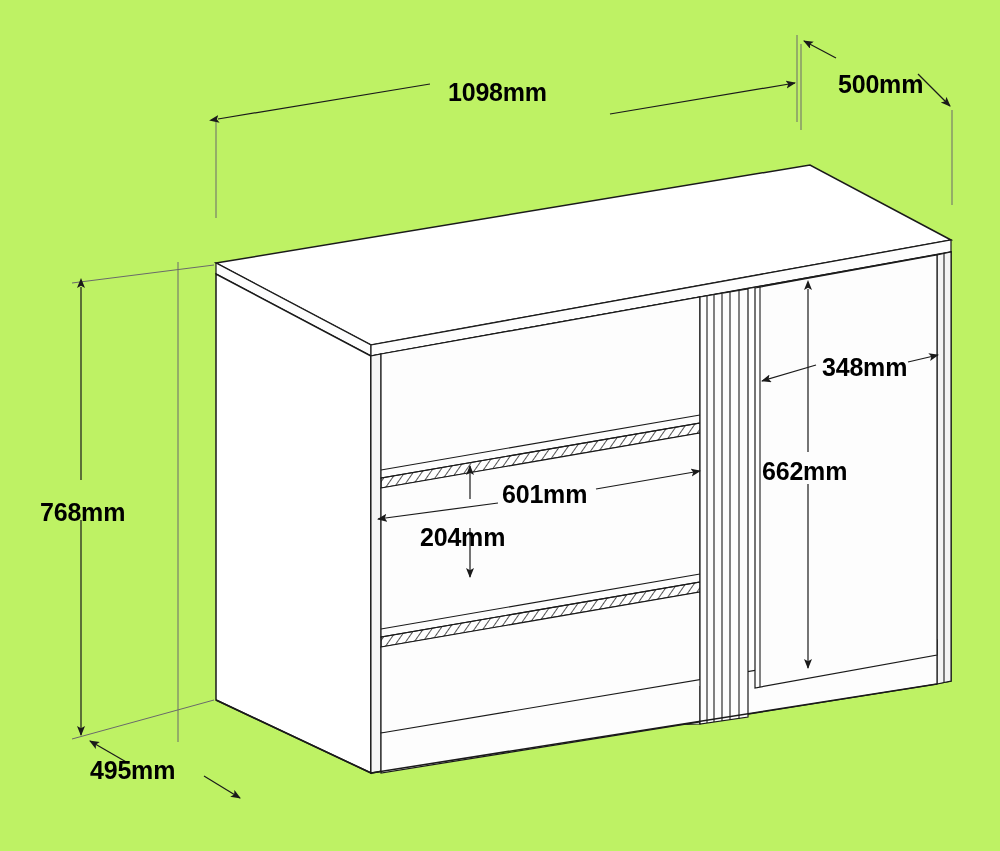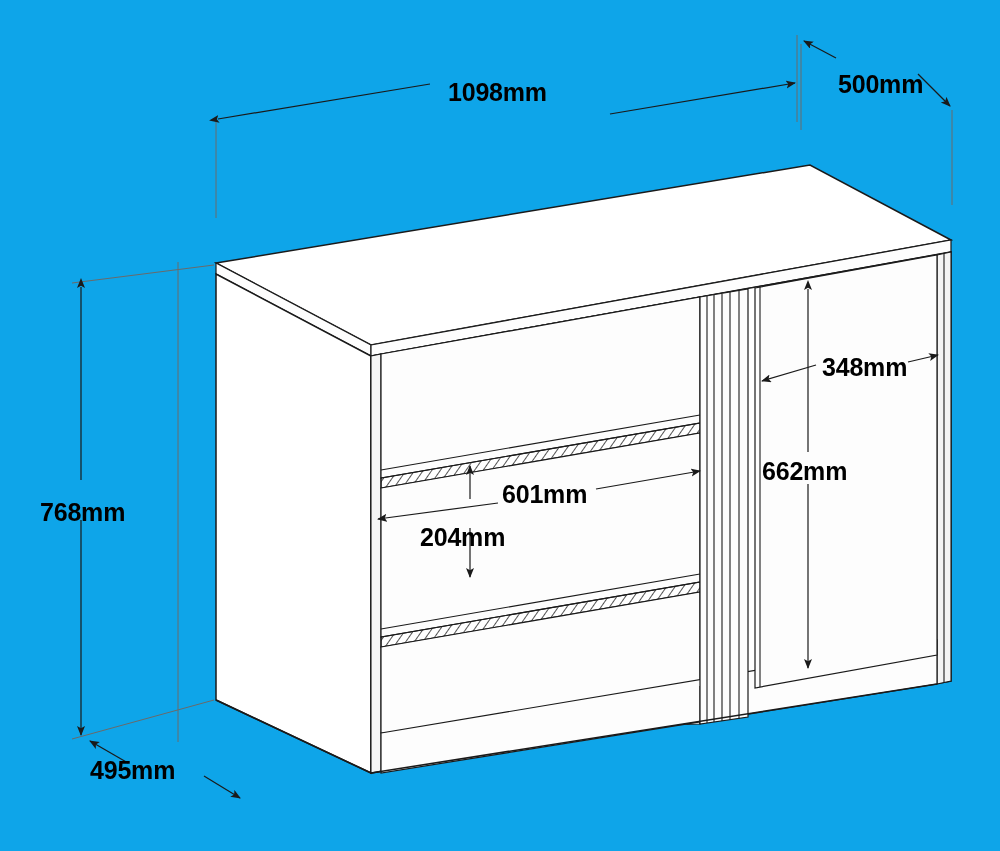--- a/index.html
+++ b/index.html
@@ -10,21 +10,21 @@
   body {
     width: 1000px;
     height: 851px;
     font-family: "Liberation Sans", sans-serif;
     overflow: hidden;
   }
   #drawing-root {
     position: relative;
     width: 1000px;
     height: 851px;
-    background: #0ea5e9;
+    background: #bef264;
   }
   svg#technical-drawing {
     display: block;
     width: 1000px;
     height: 851px;
   }
   .dim-text {
     font-family: "Liberation Sans", sans-serif;
     font-size: 25px;
     font-weight: bold;

